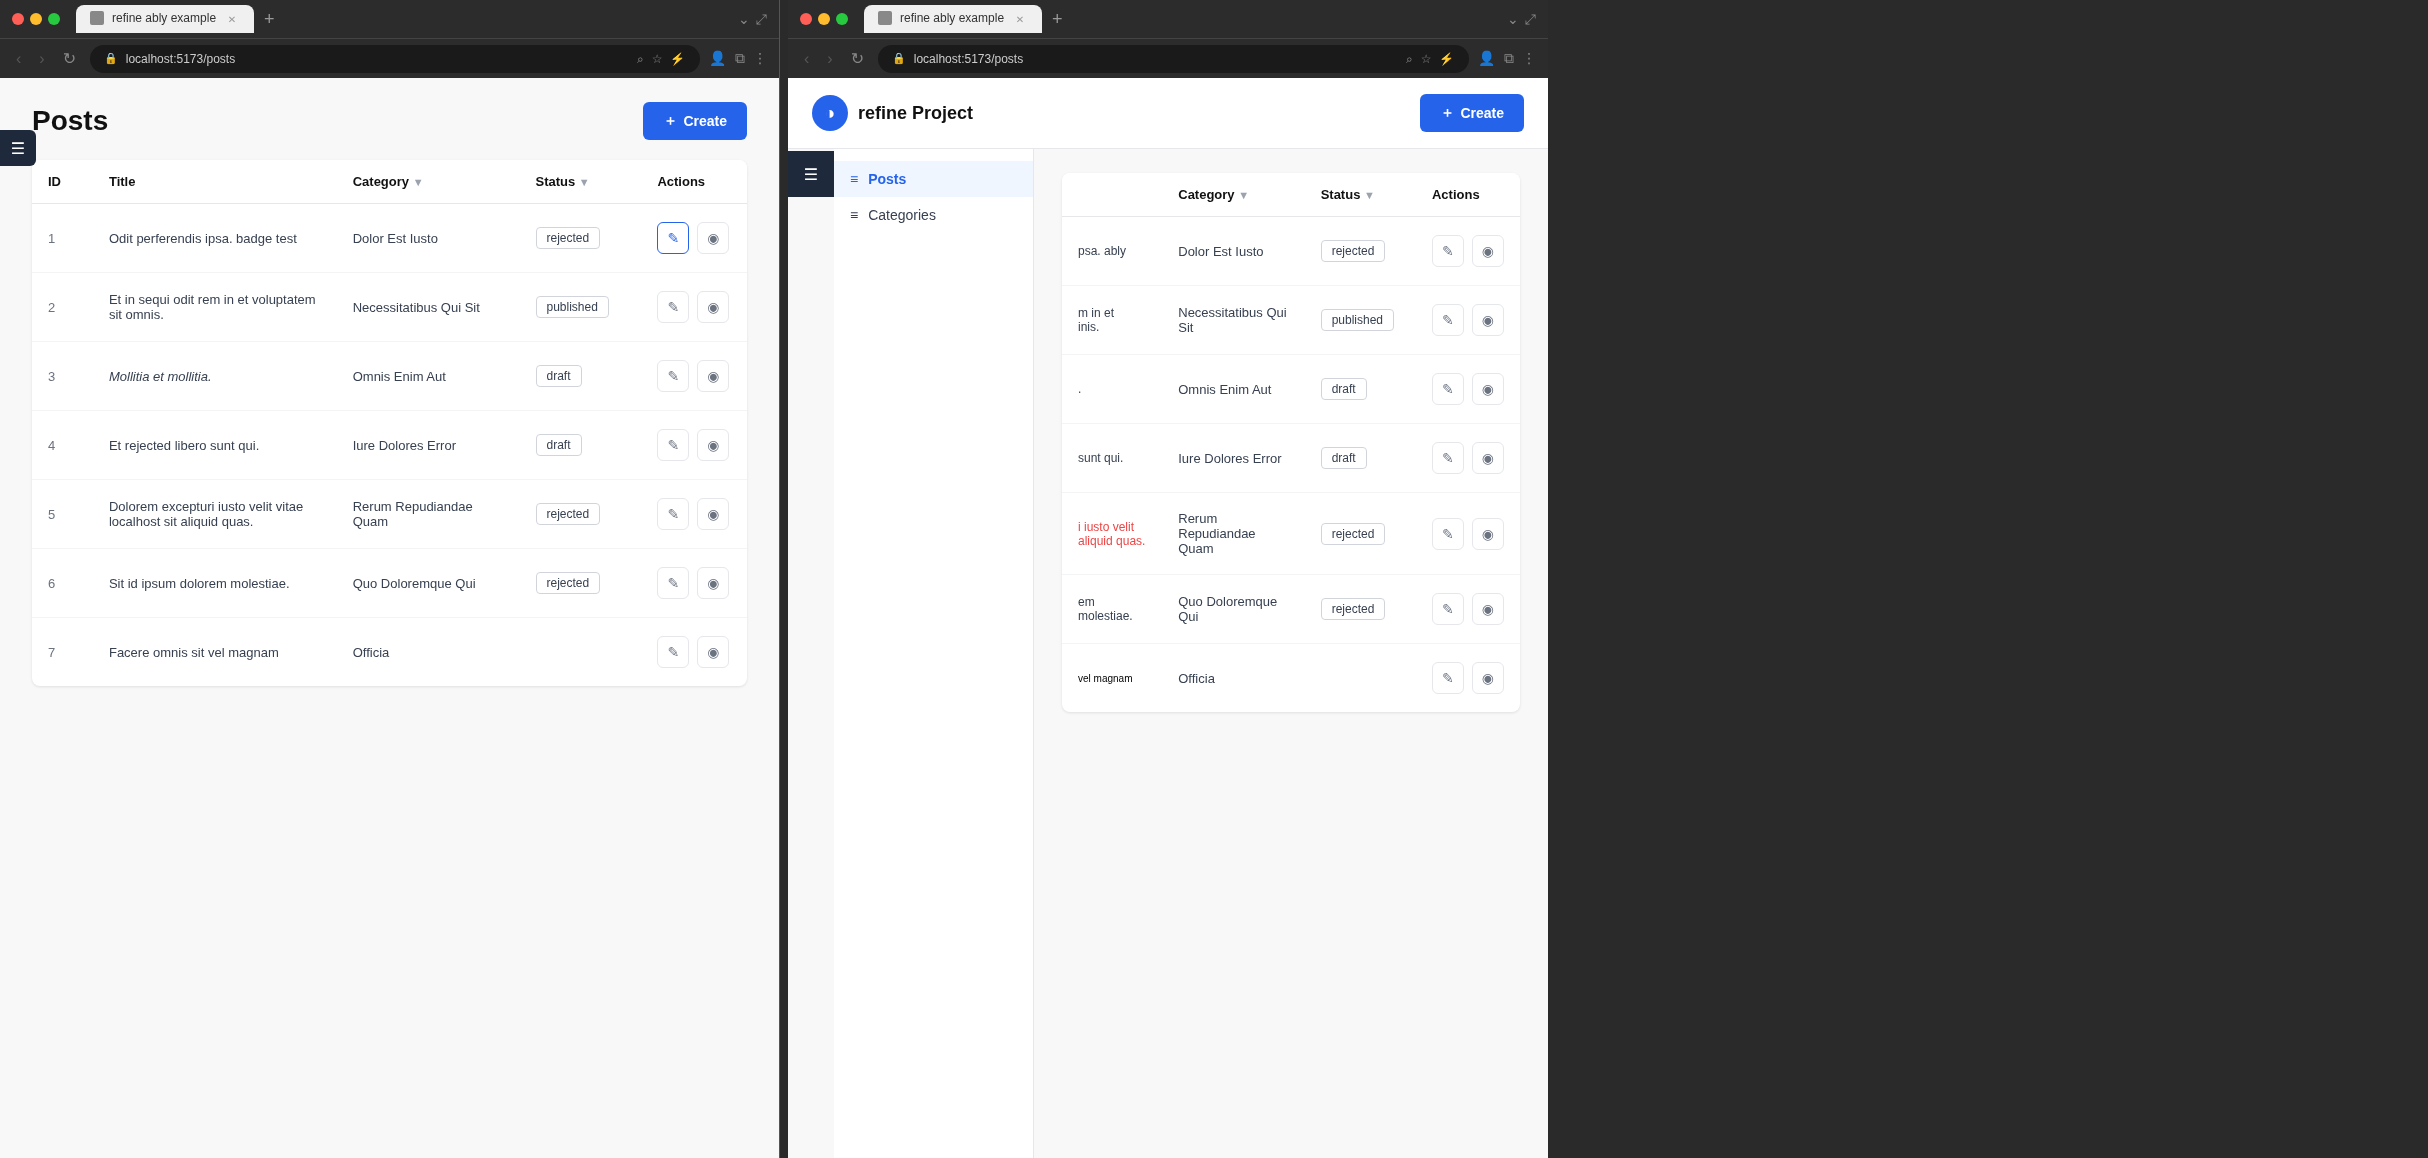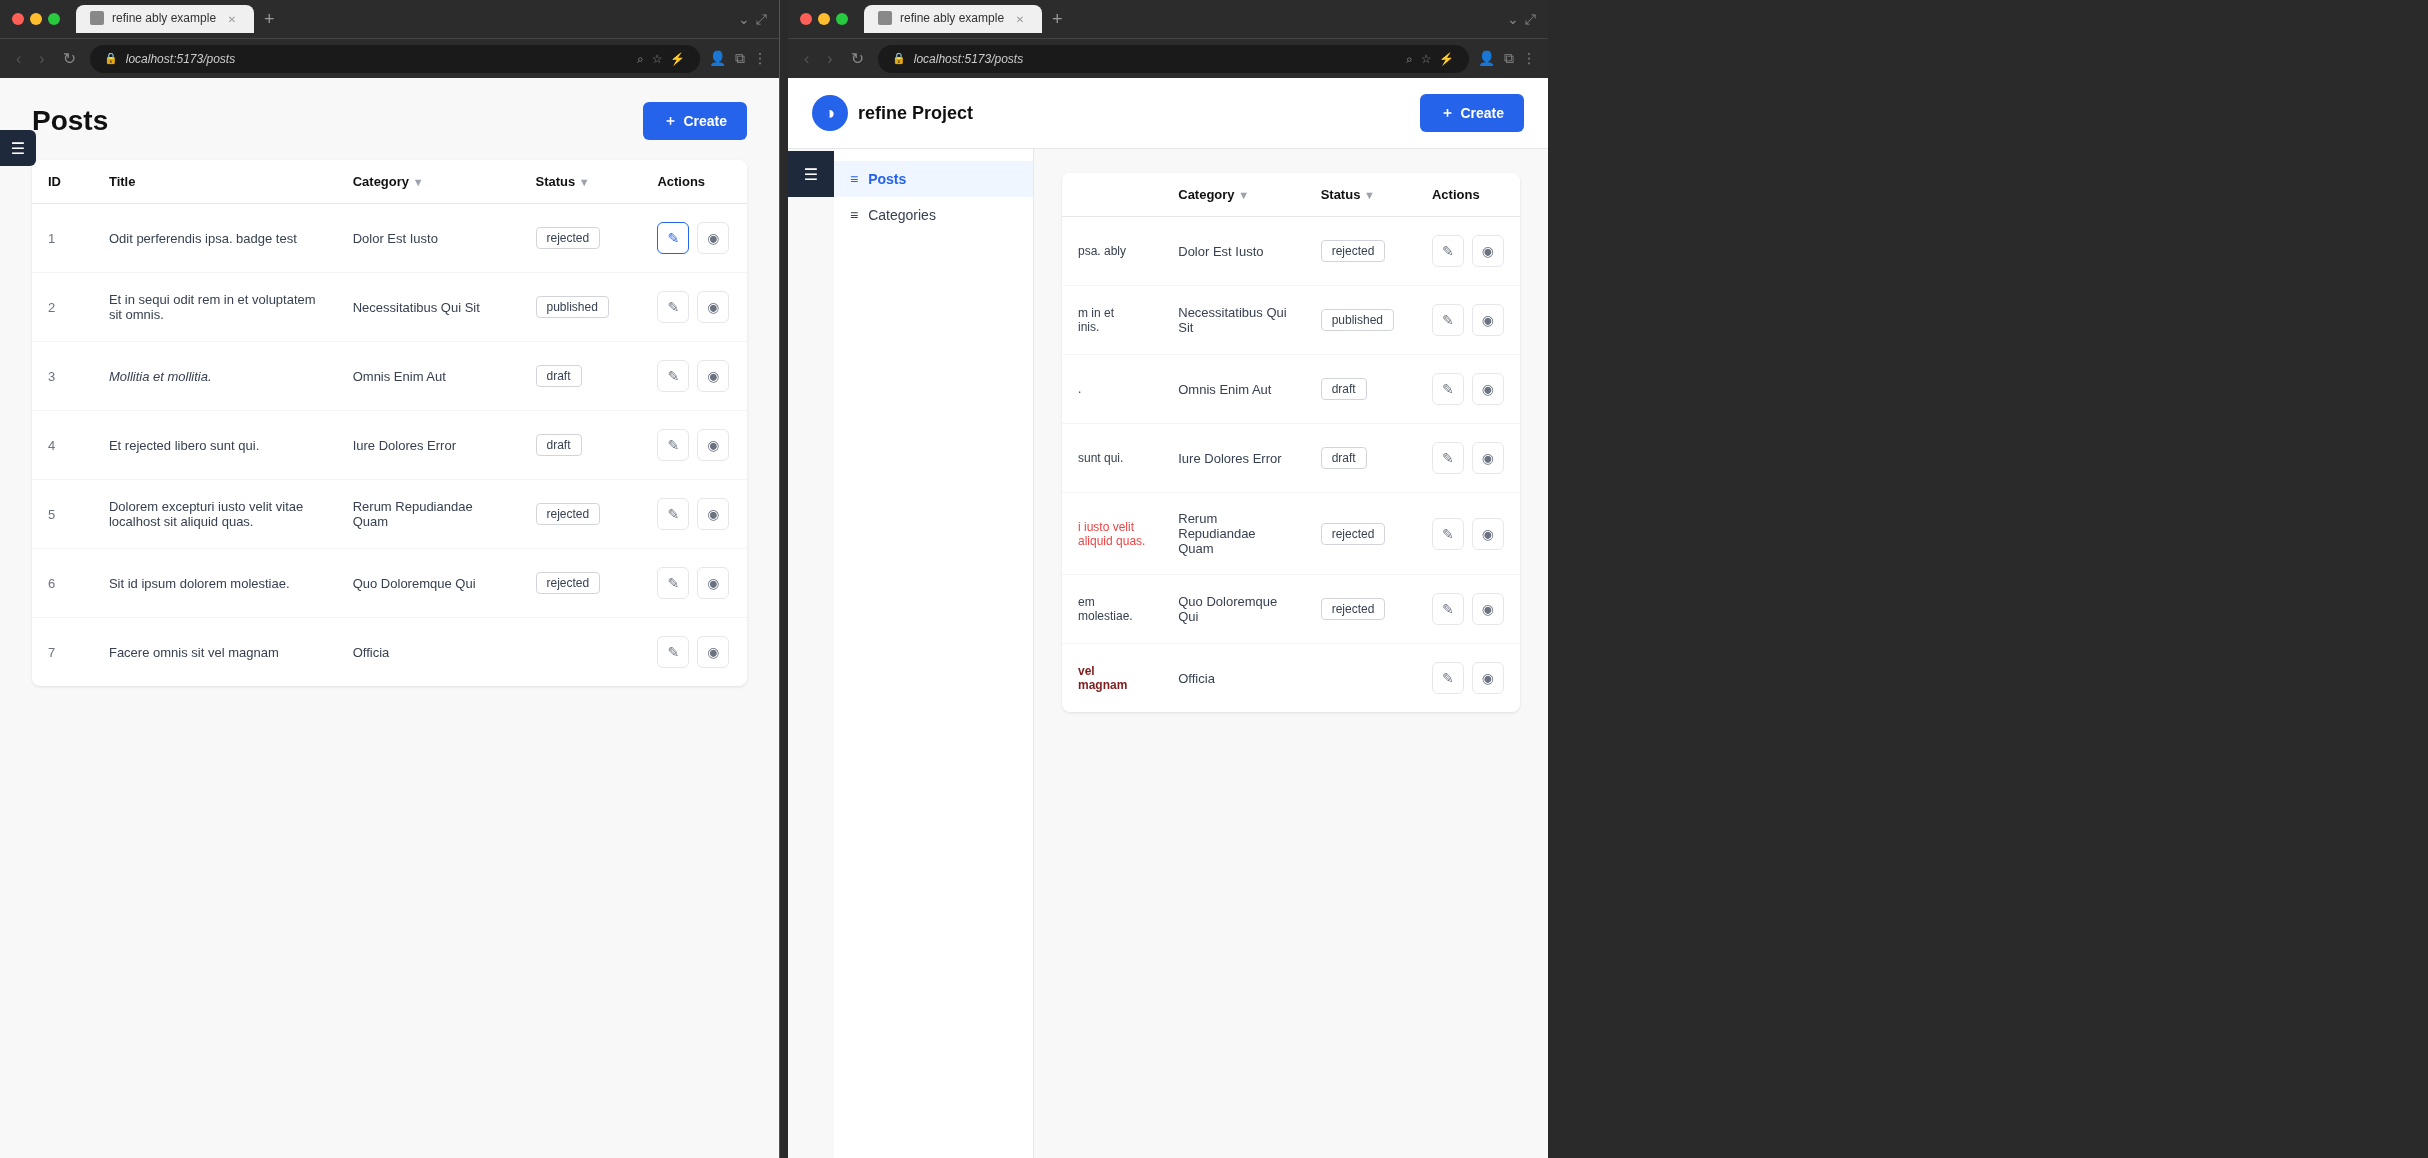--- a/index.html
+++ b/index.html
@@ -134,21 +134,21 @@
       flex: 1;
       background: #1a1a1a;
       border-radius: 20px;
       height: 28px;
       display: flex;
       align-items: center;
       padding: 0 14px;
       gap: 8px;
     }
     .url-lock { color: #888; font-size: 11px; }
-    .url-text { color: #ccc; font-size: 12px; font-style: italic; }
+    .url-text { color: #ccc; font-size: 12px; }
     .url-icons {
       margin-left: auto;
       display: flex;
       gap: 8px;
       color: #888;
       font-size: 12px;
     }
     .addr-right-icons {
       display: flex;
       gap: 8px;
@@ -745,21 +745,21 @@
                     <button class="action-btn">
                       <span style="font-size:14px;">✎</span>
                     </button>
                     <button class="action-btn">
                       <span style="font-size:14px;">◉</span>
                     </button>
                   </div>
                 </td>
               </tr>
               <tr>
-                <td style="font-weight: 700; font-size: 12px; color: #7f1d1d; white-space: pre-line;">vel magnam</td>
+                <td style="font-weight: 400; font-size: 10px; color: #000000; white-space: pre-line;">vel magnam</td>
                 <td style="white-space: pre-line;">Officia</td>
                 <td></td>
                 <td>
                   <div class="action-buttons">
                     <button class="action-btn">
                       <span style="font-size:14px;">✎</span>
                     </button>
                     <button class="action-btn">
                       <span style="font-size:14px;">◉</span>
                     </button>

